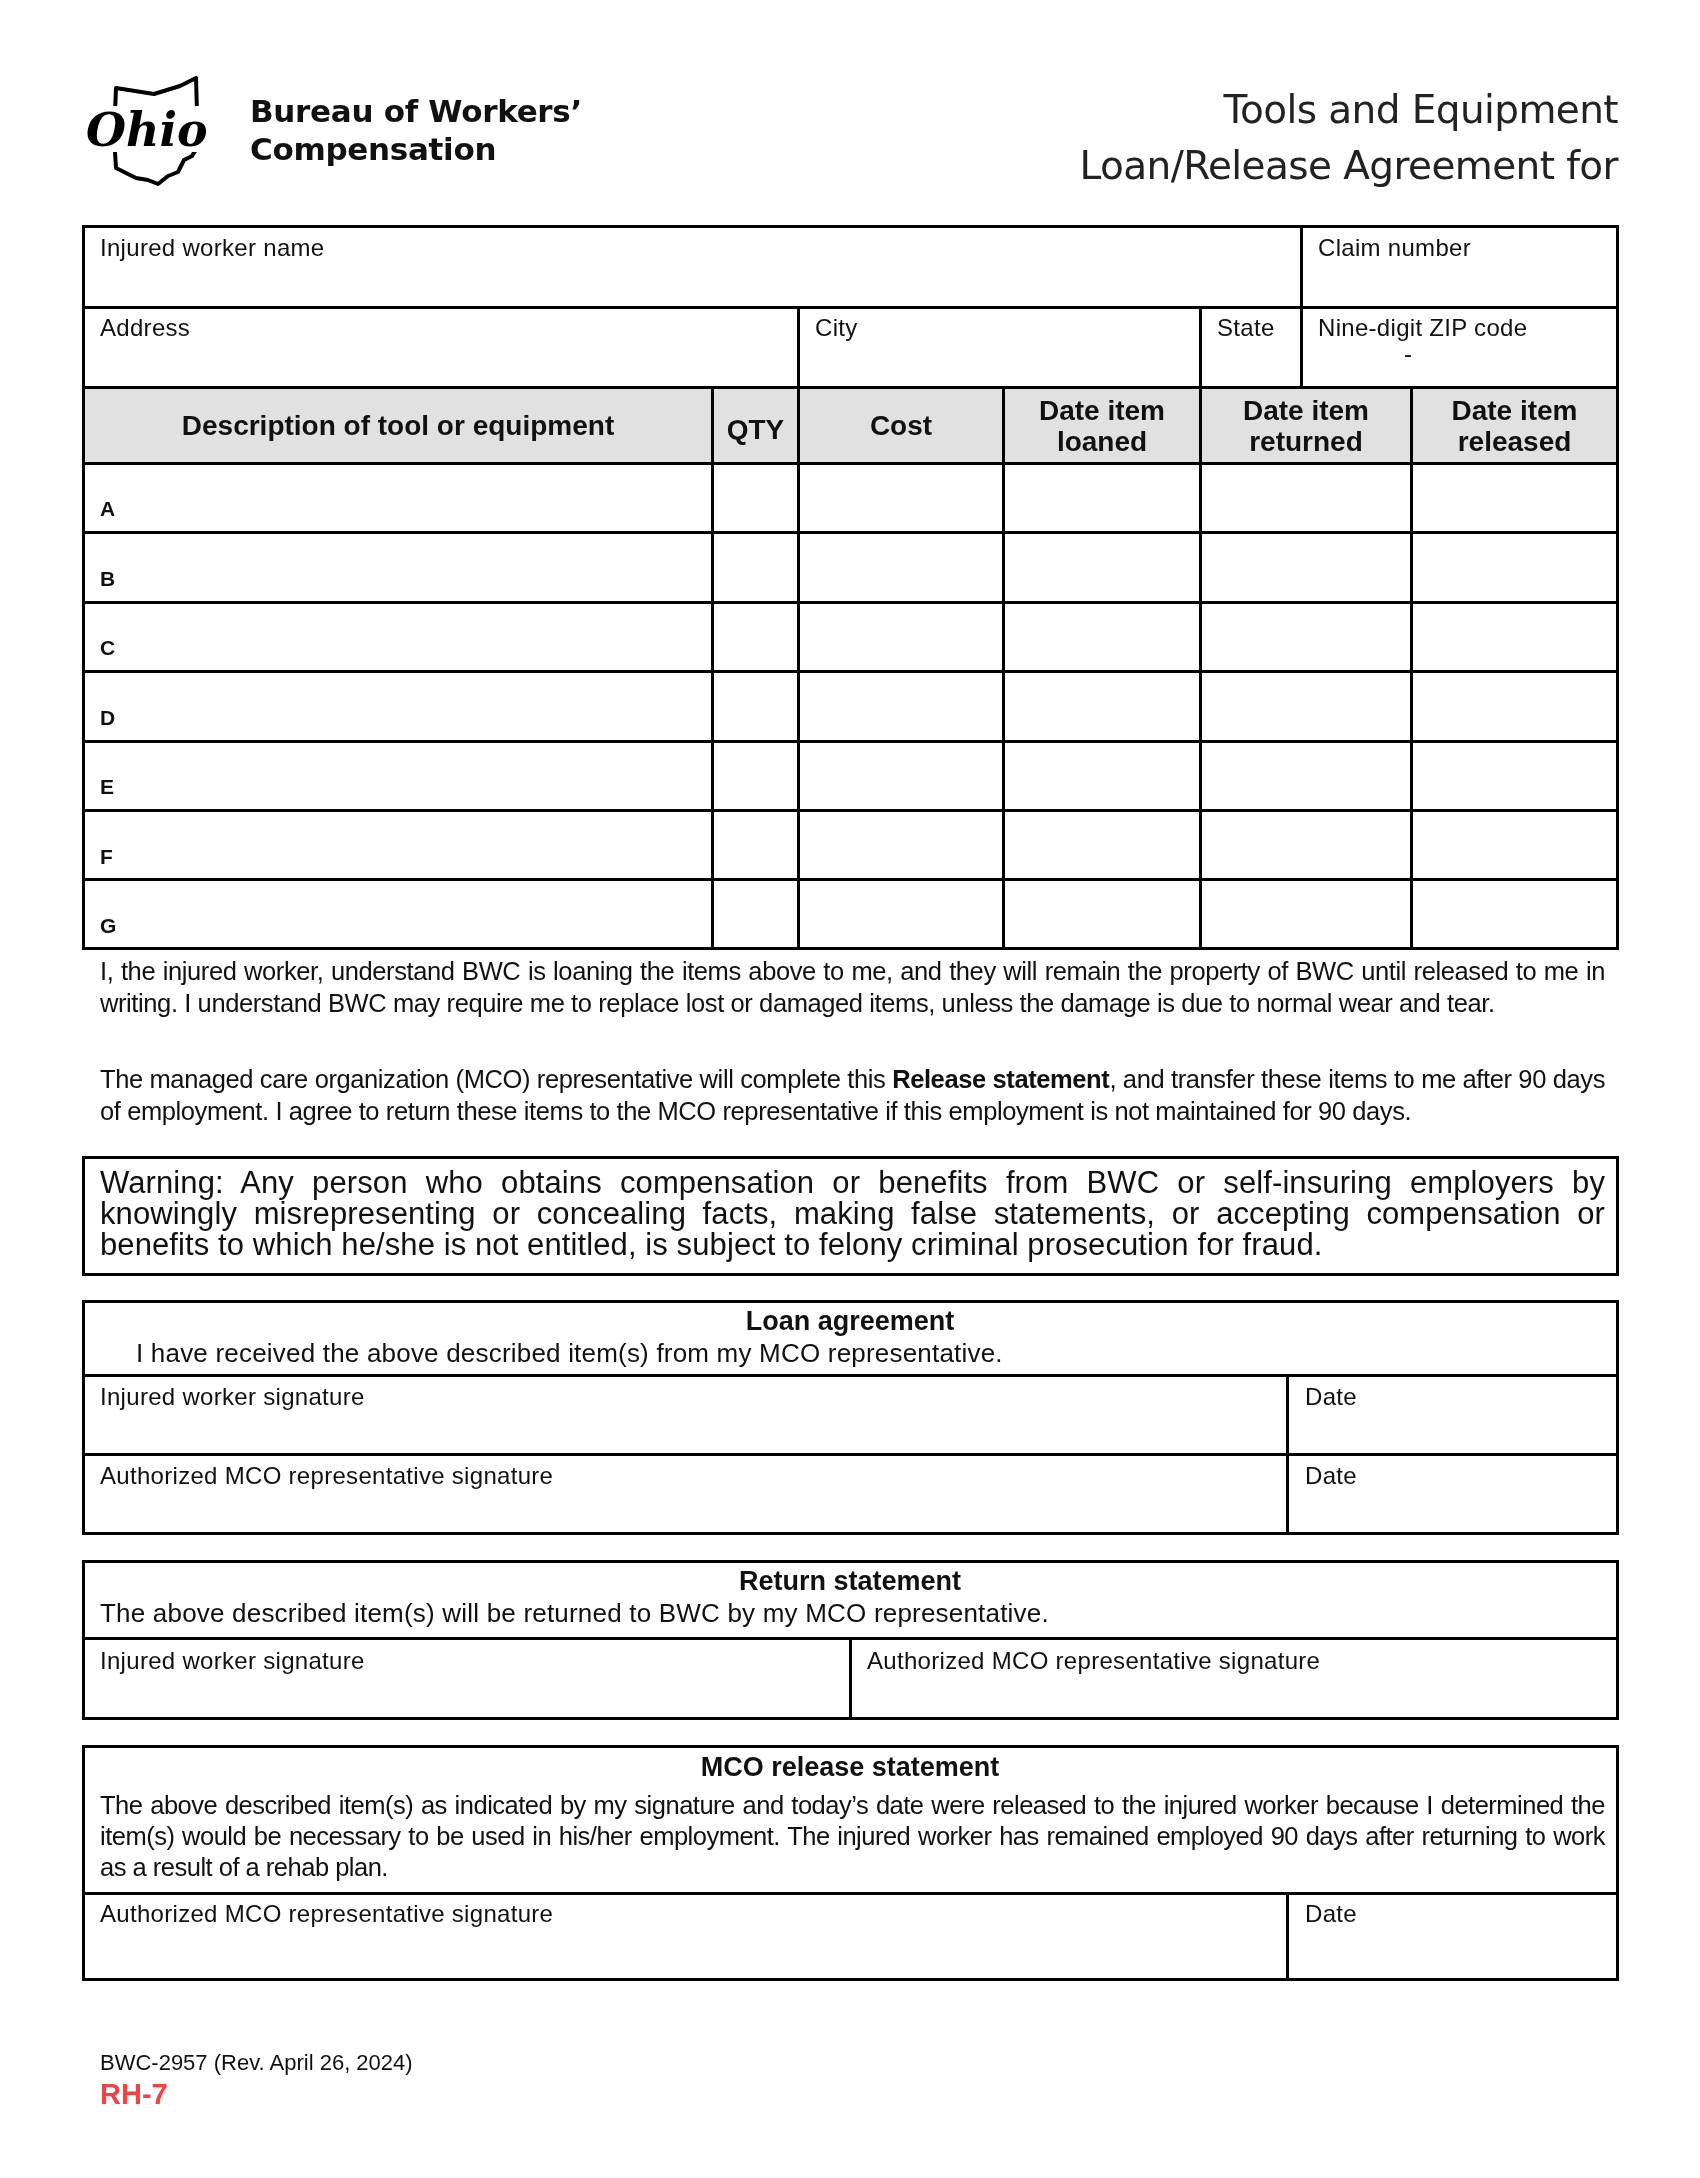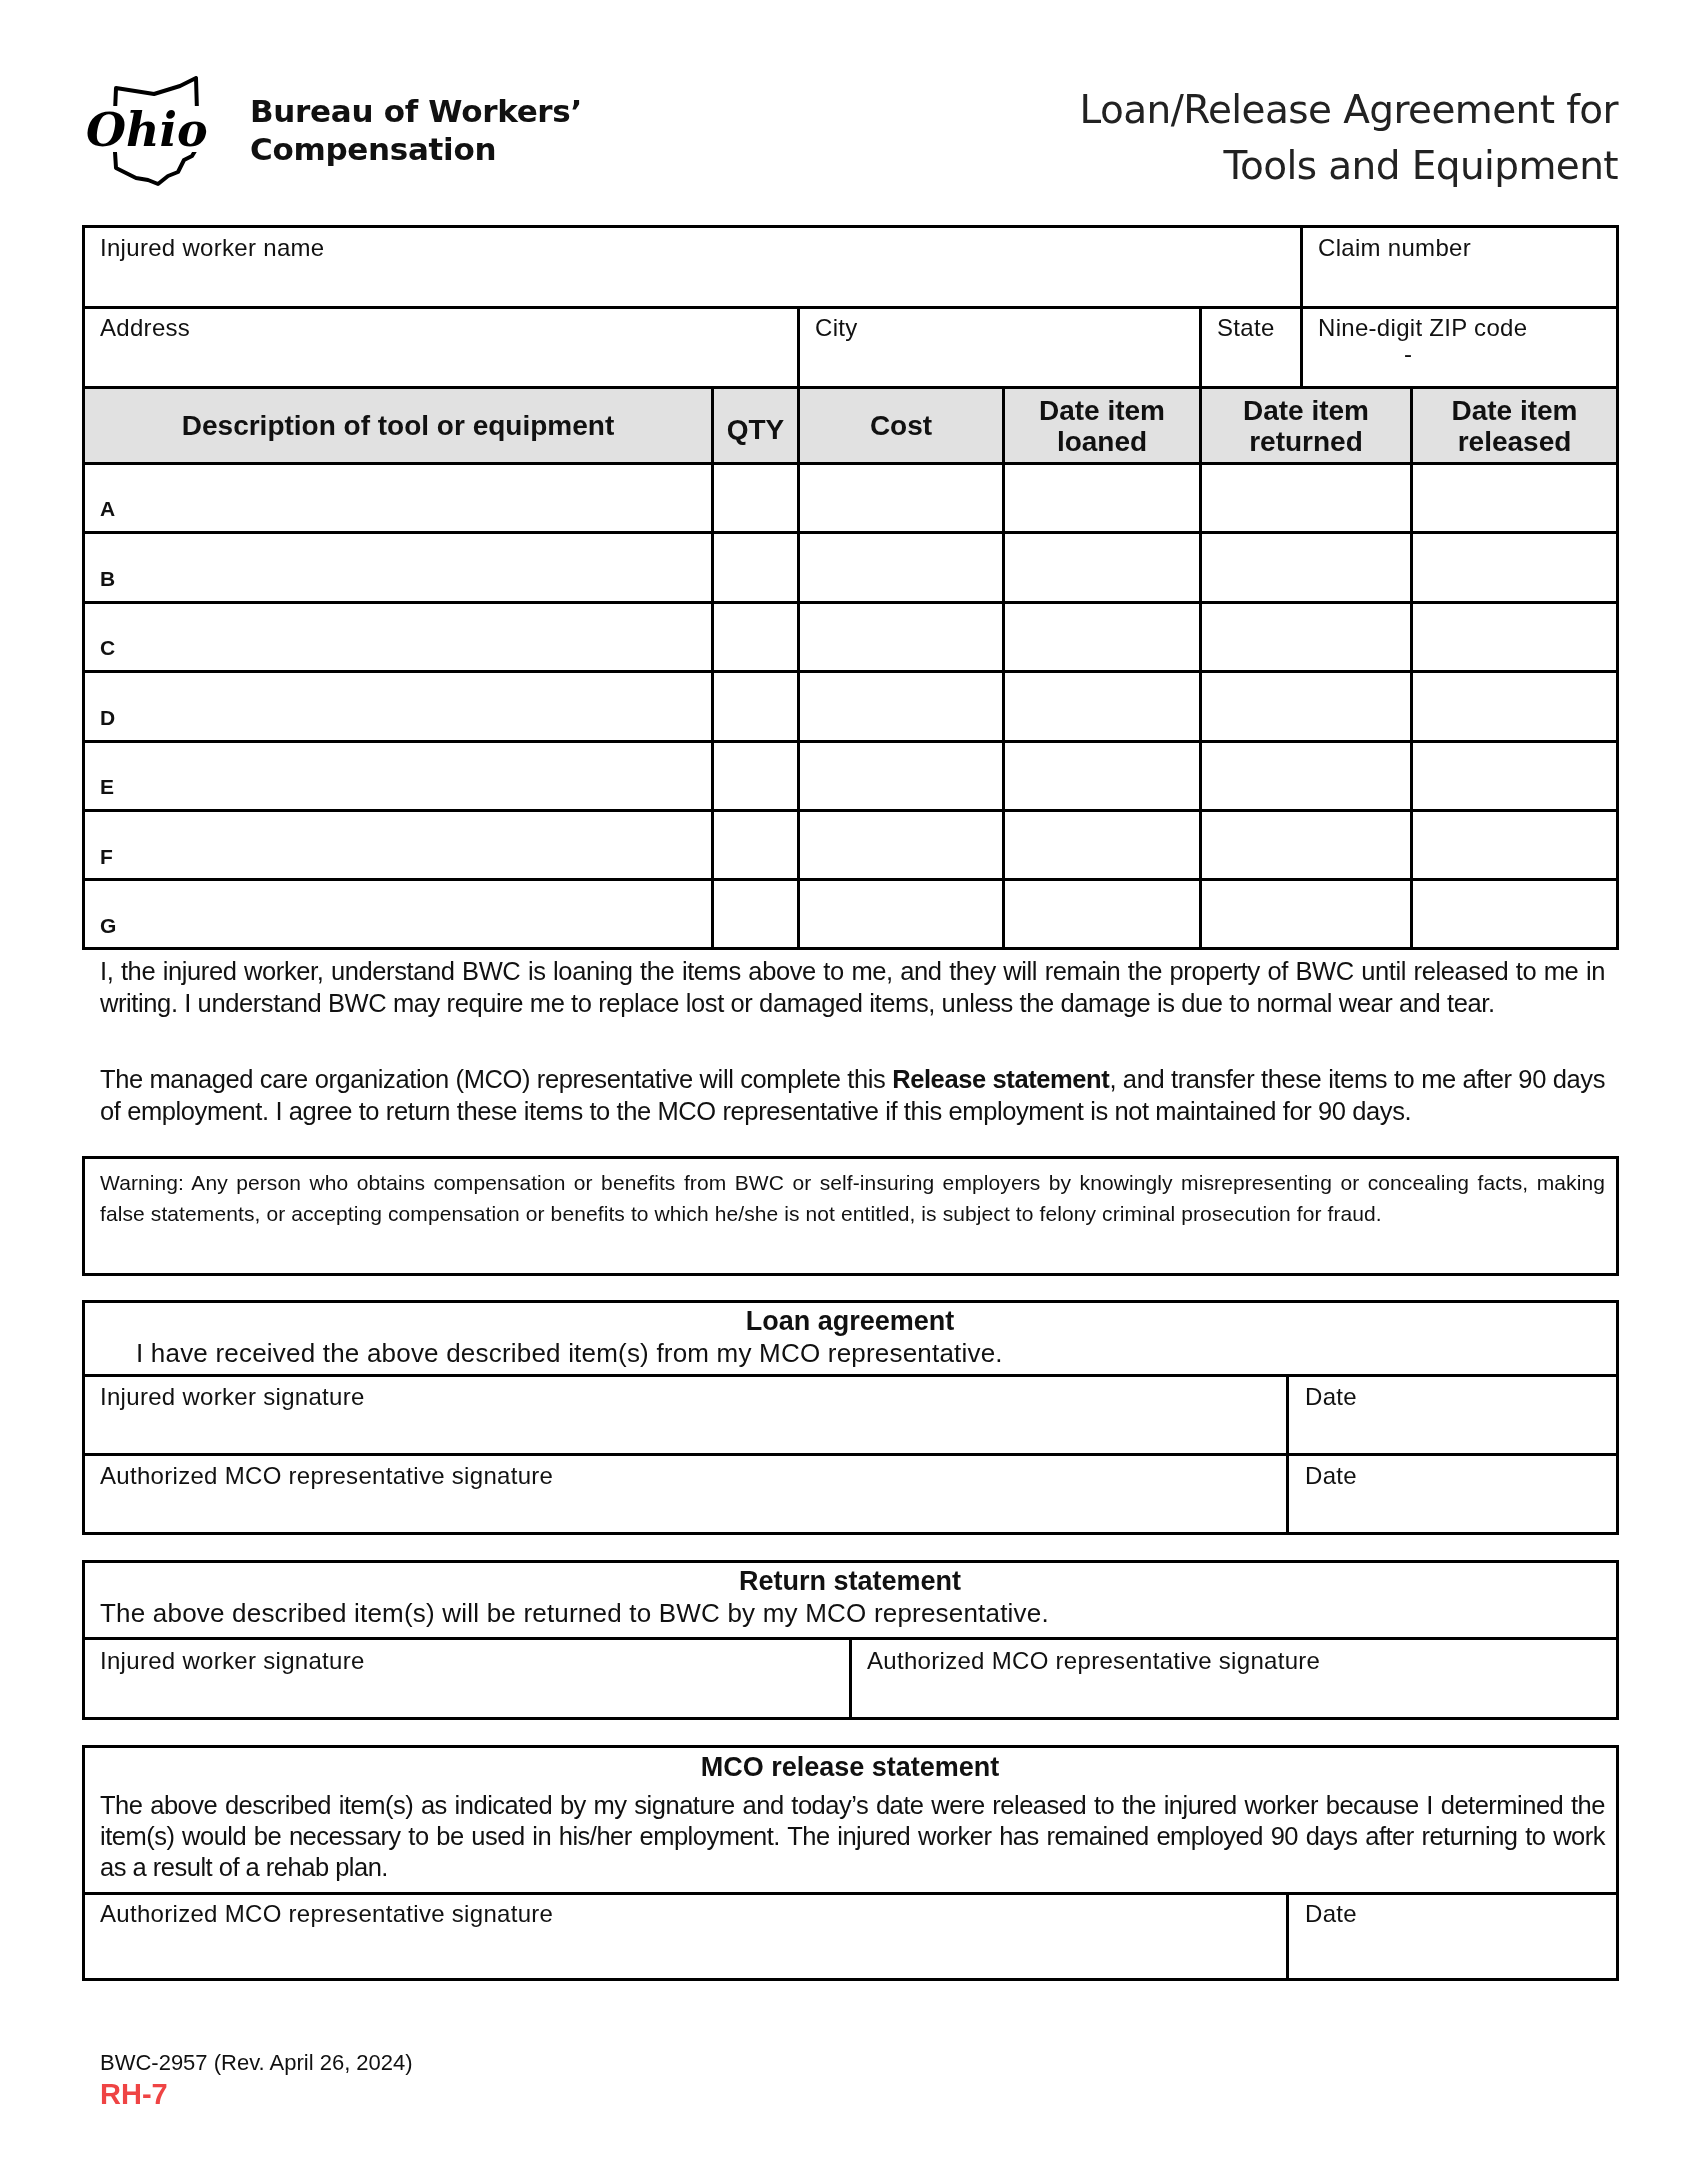--- a/index.html
+++ b/index.html
@@ -20,21 +20,21 @@
   .field { position: absolute; background: transparent; border: none; outline: none; font-family: "Liberation Sans", sans-serif; font-size: 22px; color: #000; }
 
   
   .th-bg { position: absolute; left: 84px; top: 389px; width: 1532px; height: 75px; background: #e1e1e1; }
   .th { position: absolute; display: flex; align-items: center; justify-content: center; text-align: center; font-weight: bold; font-size: 28px; line-height: 31px; color: #111; }
   .rowletter { position: absolute; left: 100px; font-weight: bold; font-size: 21px; color: #111; }
 
   
   .para { position: absolute; left: 100px; width: 1505px; font-family: "Liberation Sans", sans-serif; font-size: 25.5px; line-height: 31.5px; text-align: justify; color: #111; letter-spacing: -0.4px; }
   .para b { font-weight: bold; }
-  .warn { position: absolute; left: 100px; width: 1505px; font-size: 21px; line-height: 31px; text-align: justify; color: #111; letter-spacing: 0.1px; }
+  .warn { position: absolute; left: 100px; width: 1505px; font-size: 31px; line-height: 31px; text-align: justify; color: #111; letter-spacing: 0.1px; }
 
   .sec-title { position: absolute; left: 84px; width: 1532px; text-align: center; font-weight: bold; font-size: 27px; color: #111; }
   .sec-text { position: absolute; left: 100px; width: 1505px; font-size: 26px; color: #111; letter-spacing: 0.2px; }
   .sec-para { position: absolute; left: 100px; width: 1505px; font-size: 25.5px; line-height: 31px; text-align: justify; color: #111; letter-spacing: -0.5px; }
 
   .footer-form { position: absolute; left: 100px; top: 2050px; font-size: 22px; color: #111; }
   .footer-code { position: absolute; left: 100px; top: 2078px; font-size: 29px; font-weight: bold; color: #ef4444; }
 </style>
 </head>
 <body>
@@ -44,22 +44,22 @@
     <path d="M32 12 L70 18 L96 10 L112 2 L114 70 L108 80 L100 84 L94 96 L84 100 L74 108 L64 104 L52 102 L40 96 L32 92 L30 60 Z" fill="none" stroke="#000" stroke-width="4" stroke-linejoin="round"></path>
     <rect x="28" y="30" width="104" height="46" fill="#fff"></rect>
     <text x="2" y="70" font-family="DejaVu Serif, serif" font-style="italic" font-weight="bold" font-size="46" fill="#000">Ohio</text>
   </svg>
 </div>
 <div class="agency">
   <span>Bureau of Workers’</span>
   <span>Compensation</span>
 </div>
 <div class="doc-title">
+  <span>Tools and Equipment</span>
   <span>Loan/Release Agreement for</span>
-  <span>Tools and Equipment</span>
 </div>
 
 <div class="th-bg"></div>
 <div class="box" style="left:82px;top:225px;width:1537px;height:725px;"></div>
 
 <div class="hline" style="left:82px;top:306px;width:1537px;"></div>
 <div class="hline" style="left:82px;top:386px;width:1537px;"></div>
 <div class="hline" style="left:82px;top:462px;width:1537px;"></div>
 <div class="hline" style="left:82px;top:531px;width:1537px;"></div>
 <div class="hline" style="left:82px;top:601px;width:1537px;"></div>

